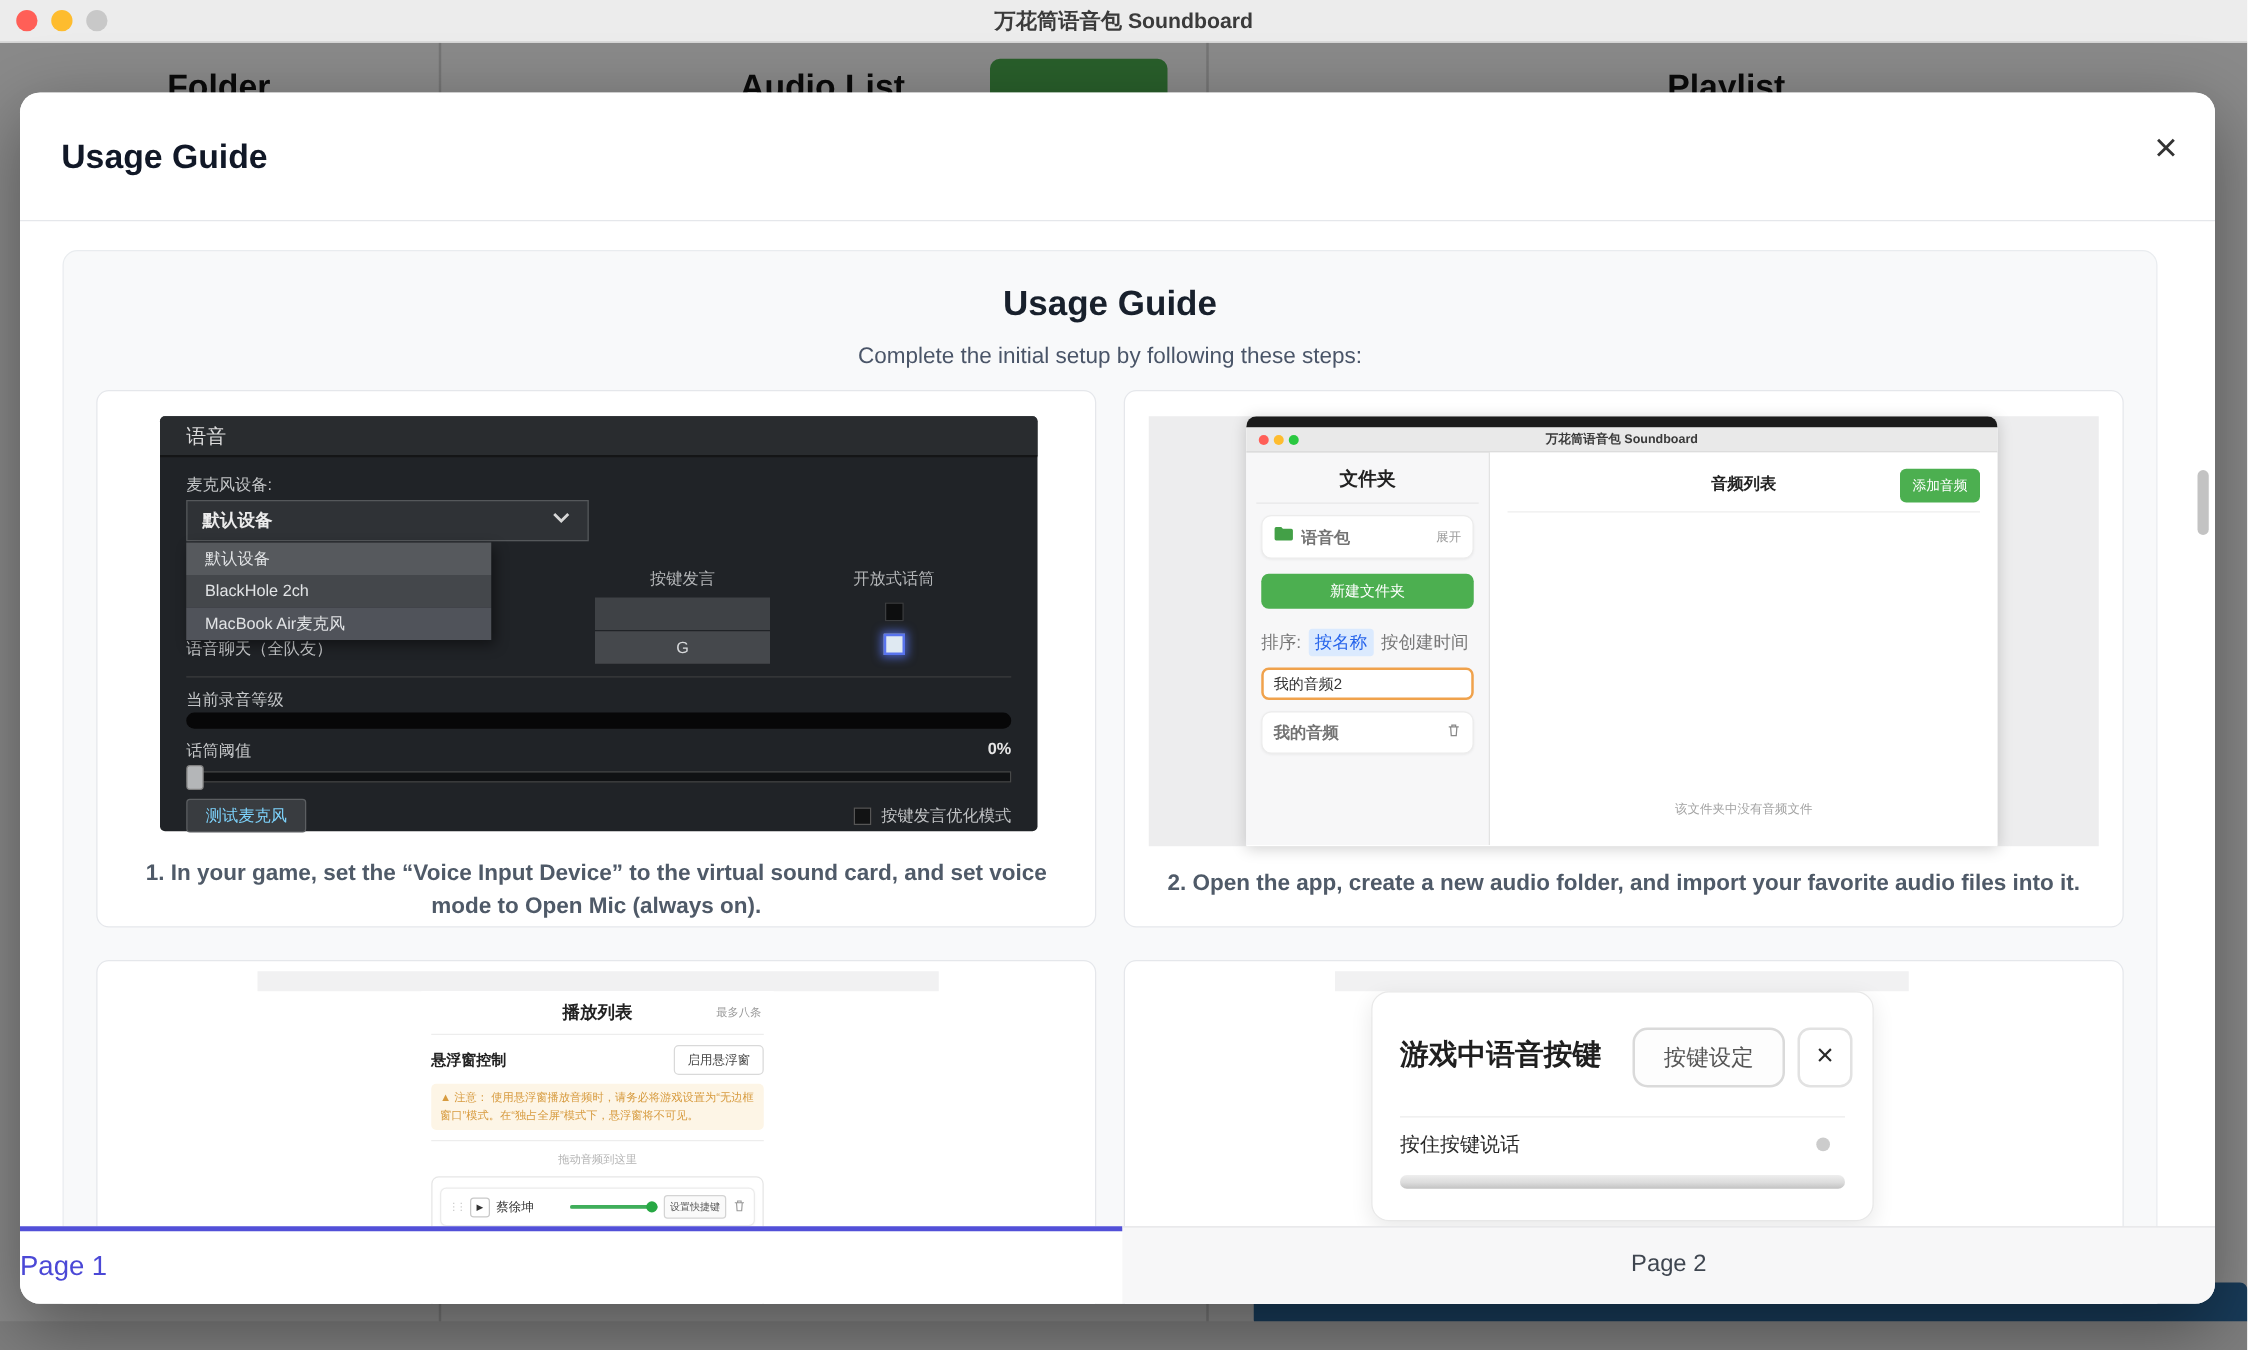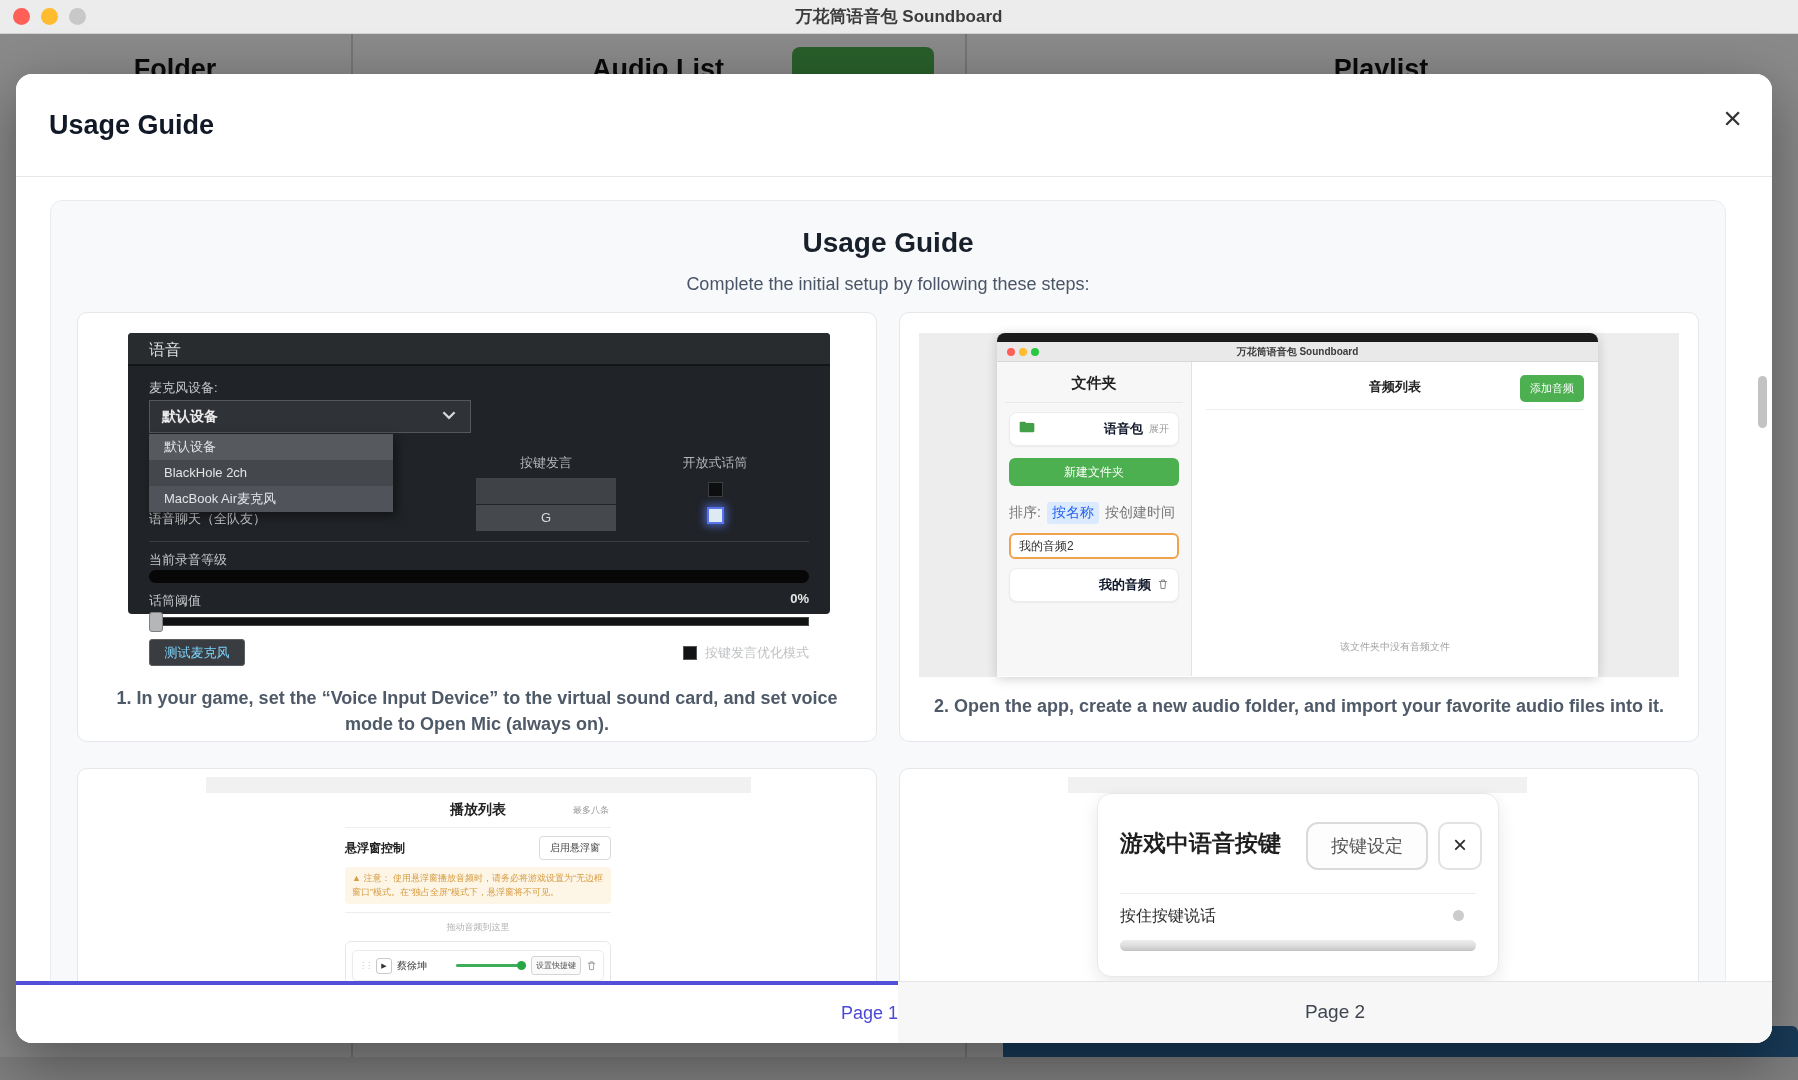--- a/index.html
+++ b/index.html
@@ -39,21 +39,21 @@
   .step-card { position:absolute; width:800px; background:#fff; border:1px solid #e5e7eb; border-radius:10px; overflow:hidden; }
   #step1 { left:26px;  top:111px; height:430px; }
   #step2 { left:848px; top:111px; height:430px; }
   #step3 { left:26px;  top:567px; height:560px; }
   #step4 { left:848px; top:567px; height:560px; }
   .caption { position:absolute; left:30px; right:30px; top:372px; text-align:center; font-size:18px; line-height:26px;
              color:#4f5a68; font-weight:600; }
   #step2 .caption { top:380px; }
 
   
-  .shot1 { position:absolute; left:50px; top:20px; width:702px; height:281px; background:#202327; border-radius:4px; }
+  .shot1 { position:absolute; left:50px; top:20px; width:702px; height:332px; background:#202327; border-radius:4px; }
   .d-header { height:33px; background:#292c2f; border-bottom:2px solid #141516; border-radius:4px 4px 0 0; }
   .d-header span { display:inline-block; margin-left:21px; line-height:33px; font-size:16px; color:#dcdcdc; }
   .d-mic-label { position:absolute; left:21px; top:46px; font-size:13px; color:#c4c6c8; }
   .d-select { position:absolute; left:21px; top:67px; width:322px; height:33px; background:#2f3236; border:1px solid #55585b;
               display:flex; align-items:center; justify-content:space-between; padding:0 12px; }
   .d-select-val { font-size:14px; font-weight:bold; color:#ececec; }
   .d-dropdown { position:absolute; left:21px; top:101px; width:244px; z-index:3; box-shadow:3px 4px 10px rgba(0,0,0,.45); }
   .d-opt { height:26px; line-height:26px; padding-left:15px; font-size:13px; color:#e2e4e6; }
   .d-opt.o0 { background:#56595d; }
   .d-opt.o1 { background:#44474b; }
@@ -85,21 +85,21 @@
   .mini-tb { height:20px; background:#e9e9e9; border-bottom:1px solid #d8d8d8; position:relative; }
   .mdot { position:absolute; top:6px; width:8px; height:8px; border-radius:50%; }
   .mdot.r { left:10px; background:#ff5f57; } .mdot.y { left:22px; background:#febc2e; } .mdot.g { left:34px; background:#2ac840; }
   .mini-title { text-align:center; line-height:20px; font-size:10px; font-weight:bold; color:#3a3a3a; }
   .mini-body { display:flex; height:314px; }
   .mini-side { width:195px; background:#f7f7f8; border-right:1px solid #e3e3e3; padding:8px 12px; }
   .ms-title { text-align:center; font-size:15px; font-weight:bold; color:#222; margin-top:4px; }
   .ms-div { border-top:1px solid #e8e8e8; margin:9px -4px; }
   .ms-folder, .ms-item { background:#fff; border:1px solid #ececec; border-radius:8px; padding:7px 9px; display:flex;
                          align-items:center; gap:6px; box-shadow:0 1px 2px rgba(0,0,0,.05); }
-  .ms-folder-name, .ms-item-name { font-size:13px; font-weight:bold; color:#0f172a; flex:1;text-align:right; }
+  .ms-folder-name, .ms-item-name { font-size:13px; font-weight:bold; color:#737373; flex:1; }
   .ms-expand { font-size:10px; color:#999; }
   .ms-newbtn { margin-top:12px; height:28px; background:#4caf50; color:#fff; border-radius:6px; font-size:12px;
                text-align:center; line-height:28px; }
   .ms-sort { margin-top:16px; display:flex; align-items:center; gap:6px; font-size:14px; color:#777; }
   .ms-chip { background:#dbeafe; color:#2563eb; border-radius:3px; padding:2px 5px; }
   .ms-input { margin-top:9px; width:100%; height:26px; border:2px solid #f0a24c; border-radius:6px; background:#fff;
               font-size:12px; color:#333; padding:0 8px; font-family:inherit; }
   .ms-item { margin-top:9px; }
   .mini-main { flex:1; position:relative; background:#fff; }
   .mm-title { text-align:center; padding-top:16px; font-size:13px; font-weight:bold; color:#222; }
@@ -144,22 +144,22 @@
   .vk-close { position:absolute; right:16px; top:28px; width:44px; height:48px; border:2px solid #e2e2e2; border-radius:10px;
               font-size:24px; color:#2a2a2a; text-align:center; line-height:42px; background:#fff; }
   .vk-div { position:absolute; left:22px; right:22px; top:99px; border-top:1px solid #ececec; }
   .vk-push { position:absolute; left:22px; top:112px; font-size:16px; color:#2a2a2a; }
   .vk-dot { position:absolute; right:34px; top:116px; width:11px; height:11px; border-radius:50%; background:#ccc; }
   .vk-slider { position:absolute; left:22px; right:22px; top:146px; height:11px; border-radius:6px;
                background:linear-gradient(180deg,#eee 0%,#dcdcdc 55%,#c2c2c2 100%); }
 
   
   .footer { position:absolute; left:0; right:0; bottom:0; height:62px; display:flex; z-index:10; }
-  .footer-left { width:882px; background:#fff; border-top:4px solid #5250d8; text-align:right; line-height:56px;
-                 font-size:18px; color:#4b48d6; cursor:pointer; }
+  .footer-left { width:882px; background:#fff; border-top:4px solid #5250d8; text-align:left; line-height:56px;
+                 font-size:22px; color:#4b48d6; cursor:pointer; }
   .footer-right { flex:1; background:#f7f7f8; border-top:1px solid #e4e4e6; text-align:center; line-height:59px;
                   font-size:19px; color:#3f4650; cursor:pointer; }
 </style>
 </head>
 <body>
 
 <div class="screen">
 
   <div class="bg-app">
     <div class="bg-divider" style="left:351px"></div>

